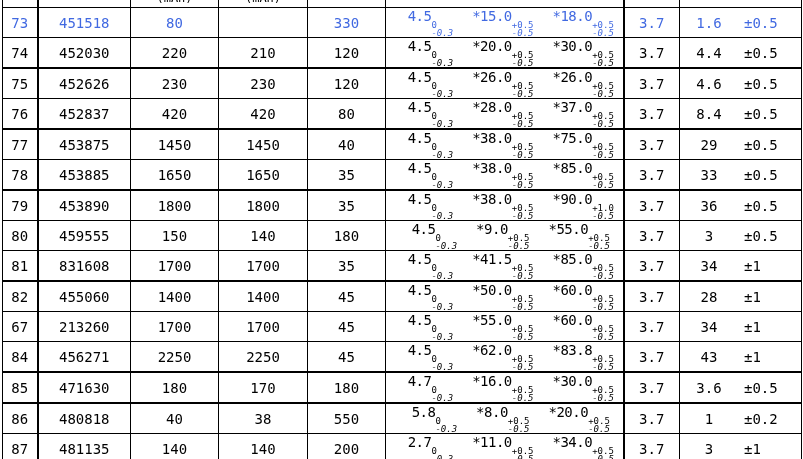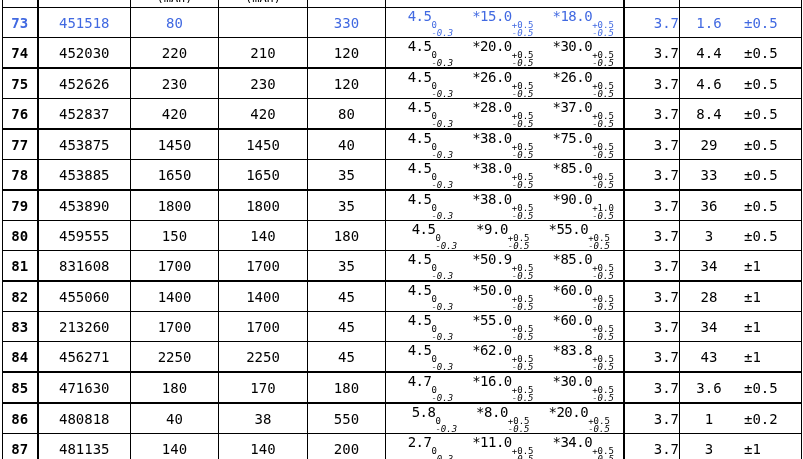--- a/index.html
+++ b/index.html
@@ -5,23 +5,23 @@
   html,body{margin:0;padding:0;background:#ffffff;}
   body{width:803px;height:459px;overflow:hidden;font-family:"DejaVu Sans Mono","Liberation Mono",monospace;}
   .wrap{padding:0 0 0 2px;}
   table{border-collapse:collapse;table-layout:fixed;width:799px;font-size:14px;color:#000;}
   td{border:1px solid #000;text-align:center;padding:0;height:24px;overflow:hidden;white-space:nowrap;vertical-align:middle;}
   thead td{height:7px;border-top:none;}
   thead td .clip{display:block;height:7px;overflow:hidden;position:relative;}
   thead td .clip span{position:absolute;left:0;right:0;top:-9px;font-size:12px;color:#000;}
   tr.tb td{border-bottom-width:2px;}
   tr.hl td{color:#4169E1;}
-  td.c-no{border-left-width:1px;font-weight:bold;}
+  td.c-no{border-left-width:1px;}
   td.c-model{border-left-width:2px;}
-  td.c-volt{border-left-width:2px;text-align:right;}
+  td.c-volt{border-left-width:2px;}
   
   .dimcell{font-size:14px;letter-spacing:-0.5px;}
   .dimbase{display:inline-block;margin-left:16px;}
   .tolstack{display:inline-flex;flex-direction:column;align-items:flex-start;font-size:9px;line-height:8px;vertical-align:-7px;margin-right:3px;letter-spacing:0;}
   .tolstack .sup{display:block;}
   .tolstack .sub{display:block;font-style:italic;}
   .wcell{display:flex;justify-content:center;align-items:center;gap:11px;}
   .wval{display:inline-block;width:48px;text-align:center;}
   .wtol{display:inline-block;width:52px;text-align:left;}
 </style>
@@ -255,21 +255,21 @@
         </tr>
         <tr class="tb">
           <td class="c-no">81</td>
           <td class="c-model">831608</td>
           <td>1700</td>
           <td>1700</td>
           <td>35</td>
           <td class="dimcell"><span class="dimbase">4.5</span><span class="tolstack">
               <span class="sup">0</span>
               <span class="sub">-0.3</span>
-            </span><span class="dimbase dimbase-sep">*50.9</span><span class="tolstack">
+            </span><span class="dimbase dimbase-sep">*41.5</span><span class="tolstack">
               <span class="sup">+0.5</span>
               <span class="sub">-0.5</span>
             </span><span class="dimbase dimbase-sep">*85.0</span><span class="tolstack">
               <span class="sup">+0.5</span>
               <span class="sub">-0.5</span>
             </span></td>
           <td class="c-volt">3.7</td>
           <td>
             <span class="wcell">
               <span class="wval">34</span>
@@ -295,21 +295,21 @@
             </span></td>
           <td class="c-volt">3.7</td>
           <td>
             <span class="wcell">
               <span class="wval">28</span>
               <span class="wtol">±1</span>
             </span>
           </td>
         </tr>
         <tr>
-          <td class="c-no">83</td>
+          <td class="c-no">67</td>
           <td class="c-model">213260</td>
           <td>1700</td>
           <td>1700</td>
           <td>45</td>
           <td class="dimcell"><span class="dimbase">4.5</span><span class="tolstack">
               <span class="sup">0</span>
               <span class="sub">-0.3</span>
             </span><span class="dimbase dimbase-sep">*55.0</span><span class="tolstack">
               <span class="sup">+0.5</span>
               <span class="sub">-0.5</span>

